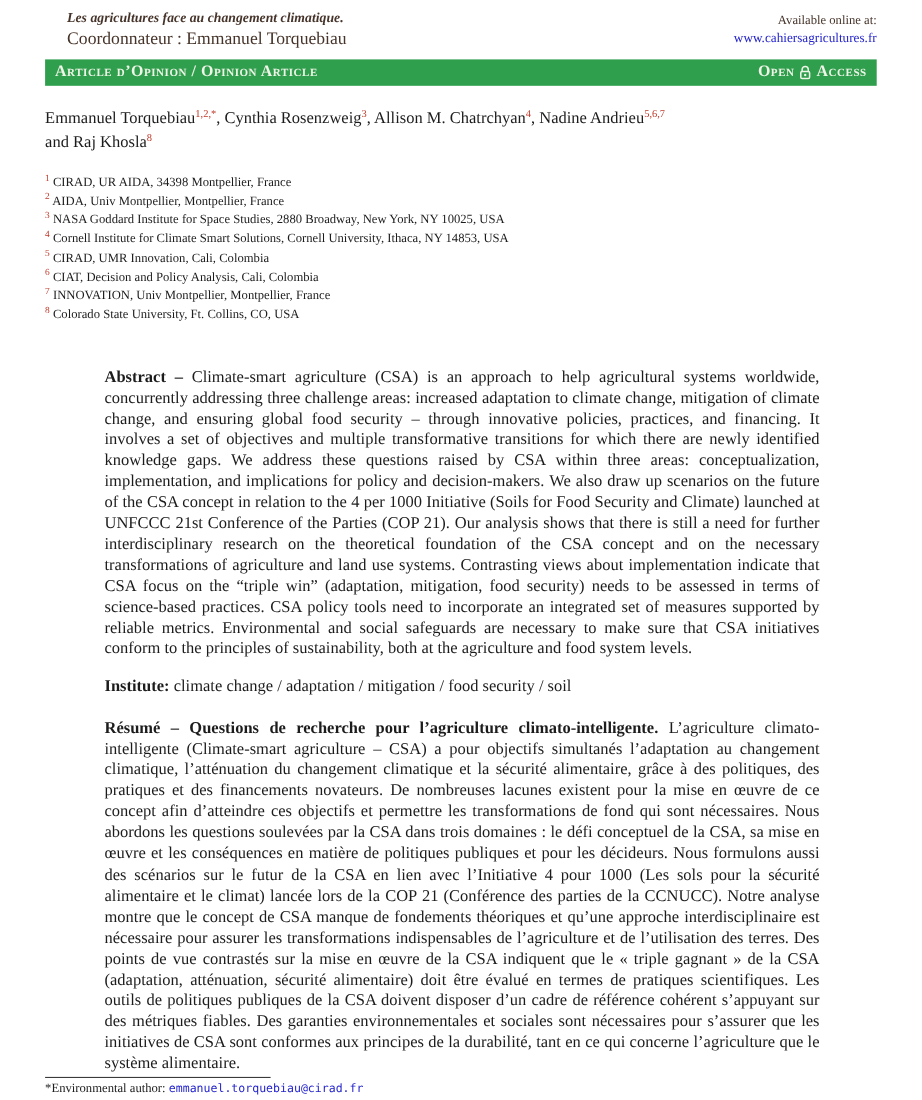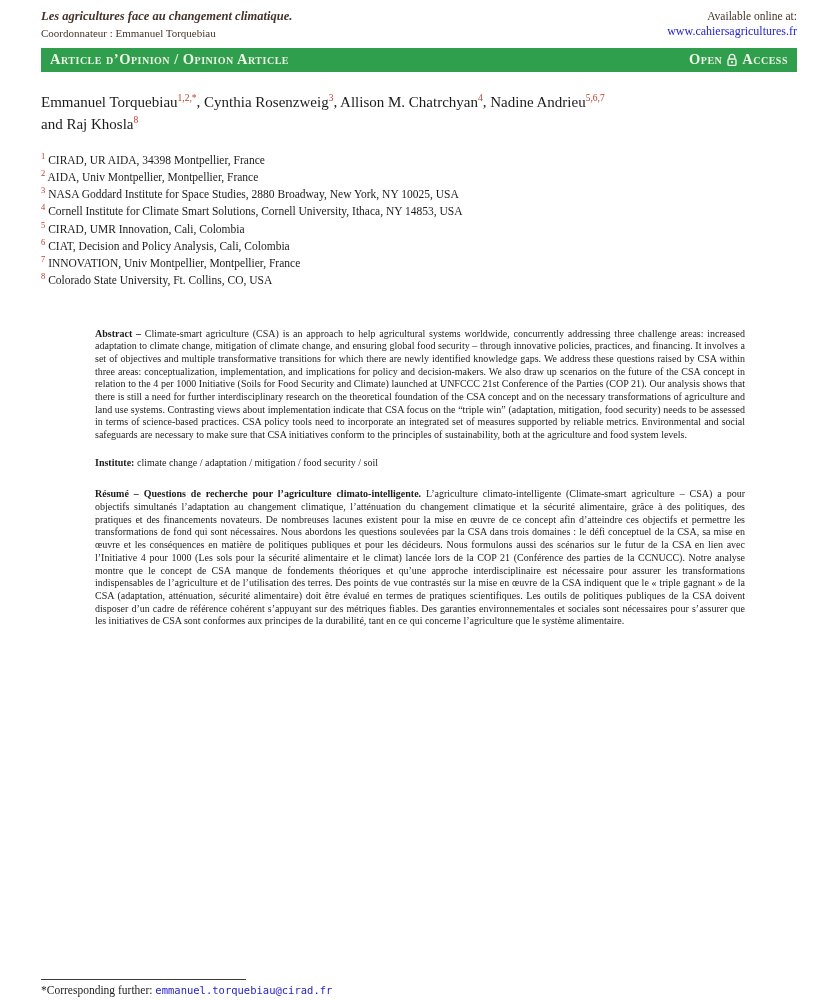--- a/index.html
+++ b/index.html
@@ -6,23 +6,23 @@
   html, body { margin: 0; padding: 0; background: #ffffff; }
   .page {
     width: 838px; height: 1000px; margin: 0 auto; background: #ffffff;
     font-family: "Liberation Serif", serif;
     color: var(--body-text, #1c1c1c);
     position: relative; overflow: hidden;
   }
   .content { padding: 9px 41px 0 41px; }
 
   .masthead { display: flex; justify-content: space-between; align-items: center;
-    color: var(--masthead-text, #46342a); }
+    color: var(--masthead-text, #46342a); margin-left: 20px; }
   .series-title { font-size: 12.5px; font-weight: bold; font-style: italic; }
-  .coordinator { font-size: 11px; margin-top: 3px; }
+  .coordinator { font-size: 16px; margin-top: 3px; }
   .masthead-right { text-align: right; }
   .available { font-size: 11.5px; }
   .web-link { display: block; font-size: 12px; font-weight: normal;
     color: var(--link-blue, #2424cb); text-decoration: none; margin-top: 2px; cursor: pointer; }
 
   .banner { margin-top: 9px; background: var(--banner-green, #2f9e4d);
     color: var(--banner-text, #eef4e6); display: flex; justify-content: space-between;
     align-items: center; padding: 3px 9px 4px 9px; gap: 47px; }
   .banner-type, .oa-label { font-variant: small-caps; font-size: 14.5px; font-weight: 600;
     letter-spacing: 0.5px; }
@@ -33,21 +33,21 @@
     color: #161616; margin: 42px 0 0 0; letter-spacing: 0.2px; }
 
   .author-line { margin: 20px 0 0 0; font-size: 15px; line-height: 1.45; }
   .sup-red { color: var(--superscript-red, #c03a2b); }
   sup { line-height: 0; }
   .author-line sup { font-size: 9.5px; }
 
   .aff-list { margin-top: 16px; font-size: 11.5px; line-height: 1.5; }
   .aff-row sup { font-size: 8.5px; }
 
-  .abstract-block { margin: 38px 52px 16px 54px; text-align: justify; font-size: 10px;
+  .abstract-block { margin: 38px 52px 16px 54px; text-align: justify; font-size: 15px;
     line-height: 1.27; }
   .abstract-block p { margin: 0; }
   .b { font-weight: bold; }
   .keywords { margin-top: 15px !important; }
   .resume { margin-top: 19px !important; }
   .mots { margin-top: 13px !important; }
 
   .footnote { position: absolute; left: 41px; bottom: 4px; font-size: 11.5px; }
   .footnote-rule { width: 205px; border-top: 1px solid #3a3a3a; margin-bottom: 4px; }
   .email { font-family: "DejaVu Sans Mono", monospace; font-size: 10.5px;
@@ -105,15 +105,15 @@
       <p class="keywords"><span class="b">Institute: </span><span>climate change / adaptation / mitigation / food security / soil</span></p>
 
       <p class="resume"><span class="b">Résumé – Questions de recherche pour l’agriculture climato-intelligente. </span><span>L’agriculture climato-intelligente (Climate-smart agriculture – CSA) a pour objectifs simultanés l’adaptation au changement climatique, l’atténuation du changement climatique et la sécurité alimentaire, grâce à des politiques, des pratiques et des financements novateurs. De nombreuses lacunes existent pour la mise en œuvre de ce concept afin d’atteindre ces objectifs et permettre les transformations de fond qui sont nécessaires. Nous abordons les questions soulevées par la CSA dans trois domaines : le défi conceptuel de la CSA, sa mise en œuvre et les conséquences en matière de politiques publiques et pour les décideurs. Nous formulons aussi des scénarios sur le futur de la CSA en lien avec l’Initiative 4 pour 1000 (Les sols pour la sécurité alimentaire et le climat) lancée lors de la COP 21 (Conférence des parties de la CCNUCC). Notre analyse montre que le concept de CSA manque de fondements théoriques et qu’une approche interdisciplinaire est nécessaire pour assurer les transformations indispensables de l’agriculture et de l’utilisation des terres. Des points de vue contrastés sur la mise en œuvre de la CSA indiquent que le « triple gagnant » de la CSA (adaptation, atténuation, sécurité alimentaire) doit être évalué en termes de pratiques scientifiques. Les outils de politiques publiques de la CSA doivent disposer d’un cadre de référence cohérent s’appuyant sur des métriques fiables. Des garanties environnementales et sociales sont nécessaires pour s’assurer que les initiatives de CSA sont conformes aux principes de la durabilité, tant en ce qui concerne l’agriculture que le système alimentaire.</span></p>
 
     </div>
 
   </div>
 
   <div class="footnote">
     <div class="footnote-rule"></div>
-    <span>*Corresponding further: </span><a class="email">emmanuel.torquebiau@cirad.fr</a>
+    <span>*Environmental author: </span><a class="email">emmanuel.torquebiau@cirad.fr</a>
   </div>
 </div>
 
 </body></html>

